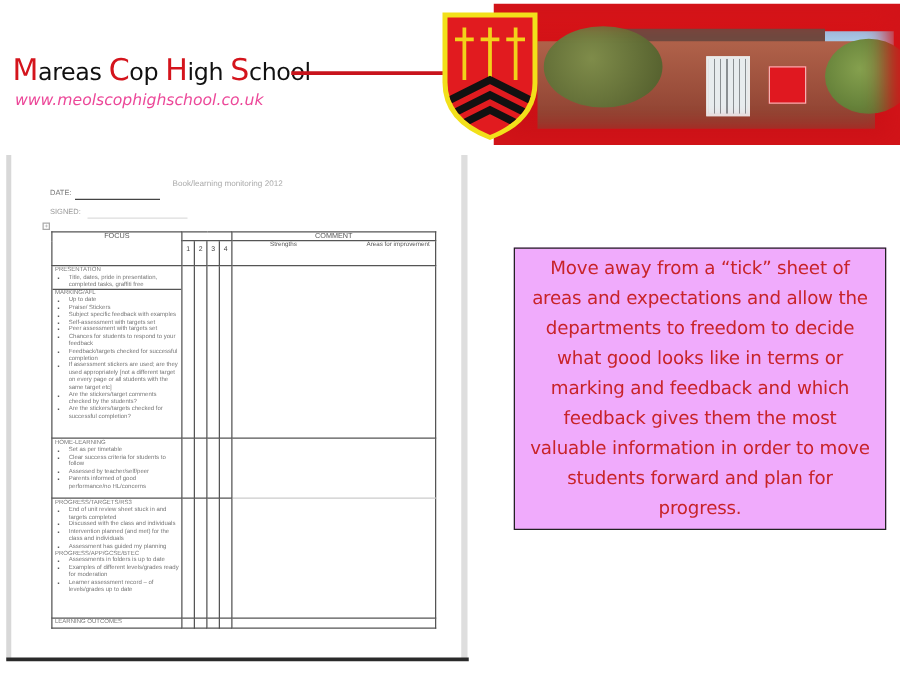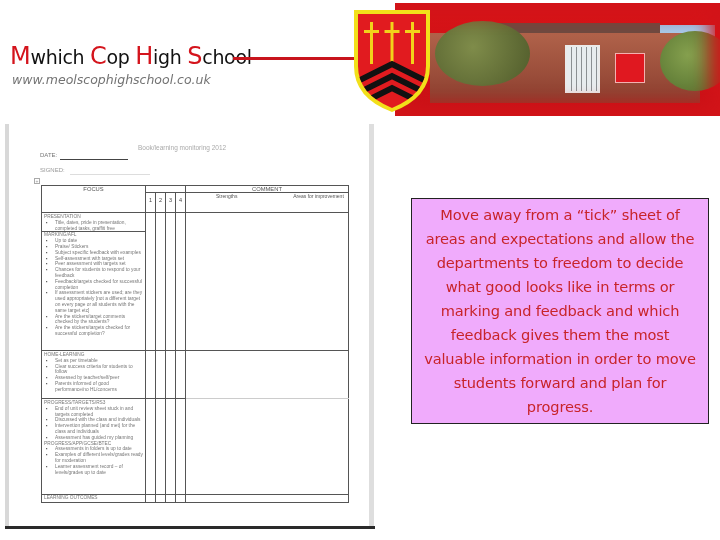--- a/index.html
+++ b/index.html
@@ -11,21 +11,21 @@
     position: absolute; left: 10px; top: 42px;
     font-family: "DejaVu Sans", sans-serif; font-size: 19px; color: #111;
     white-space: nowrap; letter-spacing: -0.3px;
   }
   .school-title .cap { color: #d4141c; font-size: 24px; }
   .title-rule {
     position: absolute; left: 233px; top: 57px; width: 125px; height: 3px; background: #c8141c;
   }
   .school-url {
     position: absolute; left: 12px; top: 72px;
-    font-family: "DejaVu Sans", sans-serif; font-style: italic; font-size: 12.5px; color: #737373;
+    font-family: "DejaVu Sans", sans-serif; font-style: italic; font-size: 12.5px; color: #ec4899;
   }
 
   
   .banner {
     position: absolute; left: 395px; top: 3px; width: 325px; height: 113px;
     background: linear-gradient(180deg, #d81418 0%, #c81016 100%);
     overflow: hidden;
   }
   .banner .sky {
     position: absolute; left: 140px; top: 22px; width: 180px; height: 40px;
@@ -106,21 +106,21 @@
   }
   .callout p {
     font-family: "DejaVu Sans", sans-serif; font-size: 14.6px; line-height: 24px;
     color: #c8242a; text-align: center; letter-spacing: -0.15px;
   }
 </style>
 </head>
 <body>
 
 <div class="school-title">
-  <span class="cap">M</span><span>which </span><span class="cap">C</span><span>op </span><span class="cap">H</span><span>igh </span><span class="cap">S</span><span>chool</span>
+  <span class="cap">M</span><span>areas </span><span class="cap">C</span><span>op </span><span class="cap">H</span><span>igh </span><span class="cap">S</span><span>chool</span>
 </div>
 <div class="title-rule"></div>
 <div class="school-url">www.meolscophighschool.co.uk</div>
 
 <div class="banner">
   <div class="sky"></div>
   <div class="roof"></div>
   <div class="building"></div>
   <div class="window"></div>
   <div class="sign"></div>

